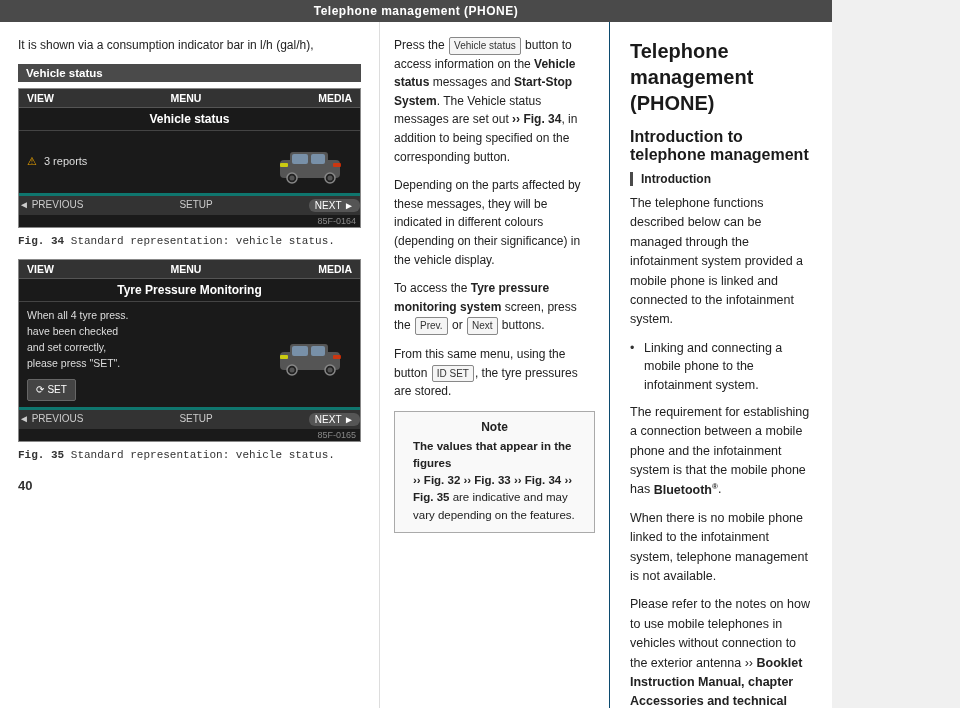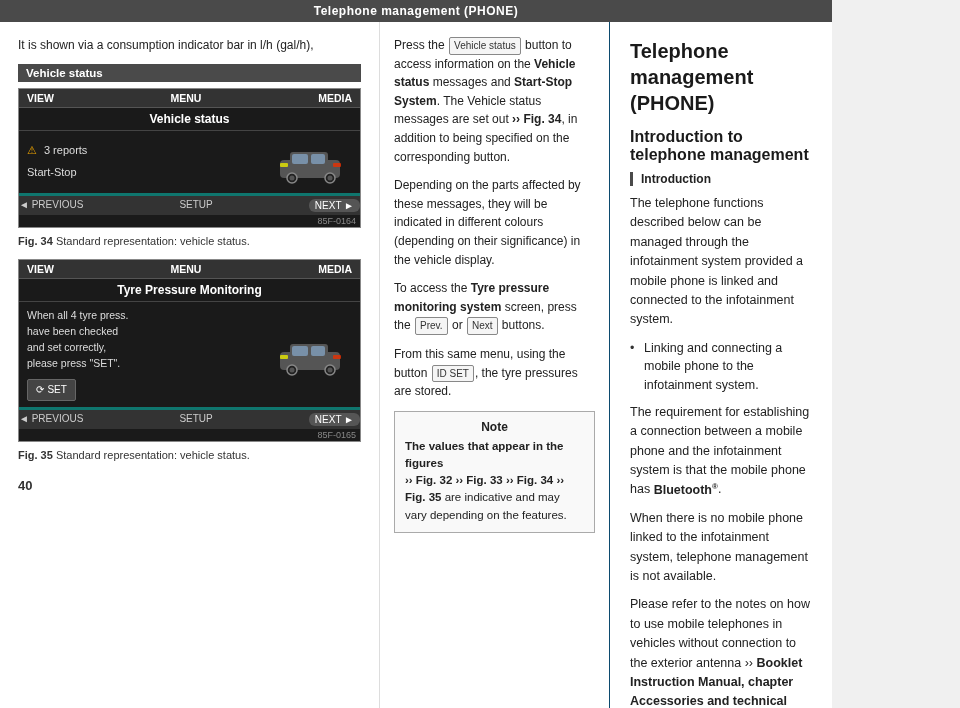--- a/index.html
+++ b/index.html
@@ -121,20 +121,21 @@
       text-align: right;
       font-size: 9px;
       color: #888;
       padding: 1px 4px;
     }
     .fig-caption {
       font-size: 11px;
       color: #333;
       margin-bottom: 10px;
       line-height: 1.4;
+      font-family: Liberation Mono, monospace;
     }
     .fig-caption strong {
       font-weight: bold;
     }
     .warning-icon {
       color: #e8a000;
       margin-right: 4px;
     }
     .page-number {
       font-size: 13px;
@@ -161,21 +162,21 @@
       padding: 0px 4px;
       font-size: 10px;
       border-radius: 2px;
       background: #f5f5f5;
       color: #333;
       margin: 0 1px;
     }
     .note-box {
       border: 1px solid #aaa;
       background: #f9f9f9;
-      padding: 8px 10px;
+      padding: 8px 18px;
       margin-top: 10px;
     }
     .note-box .note-title {
       font-weight: bold;
       font-size: 12px;
       margin-bottom: 4px;
       text-align: center;
     }
     .note-box p {
       font-size: 11.5px;
@@ -281,23 +282,20 @@
           <span>VIEW</span>
           <span>MENU</span>
           <span>MEDIA</span>
         </div>
         <div class="ds-title">Vehicle status</div>
         <div class="ds-body">
           <div class="ds-info">
             <div>
               <span class="warning-icon">⚠</span>
               <span>3 reports</span>
-            </div>
-            <div style="margin-top:4px;">
-              <span>Start-Stop</span>
             </div>
           </div>
           <div class="ds-car">
             <svg class="car-svg" viewBox="0 0 75 45">
               <rect x="5" y="20" width="60" height="18" rx="4" fill="#555"></rect>
               <rect x="15" y="12" width="38" height="14" rx="3" fill="#555"></rect>
               <rect x="17" y="14" width="16" height="10" rx="2" fill="#88aacc" opacity="0.7"></rect>
               <rect x="36" y="14" width="14" height="10" rx="2" fill="#88aacc" opacity="0.7"></rect>
               <circle cx="17" cy="38" r="5" fill="#222" stroke="#888" stroke-width="1.5"></circle>
               <circle cx="17" cy="38" r="2.5" fill="#555"></circle>

